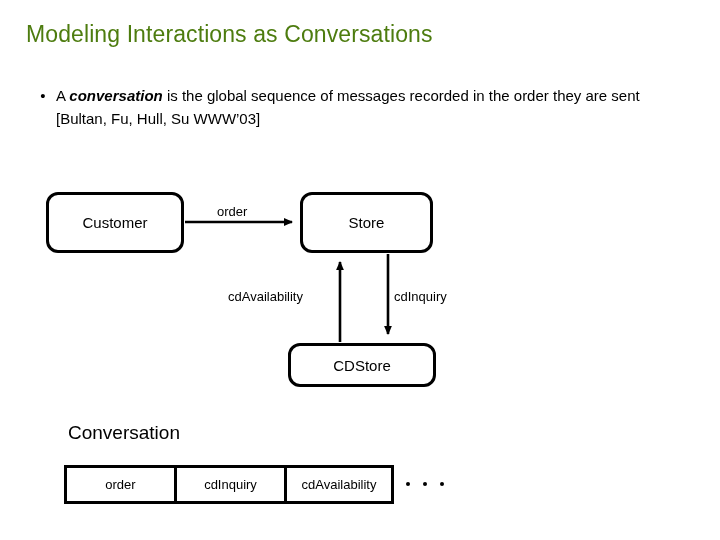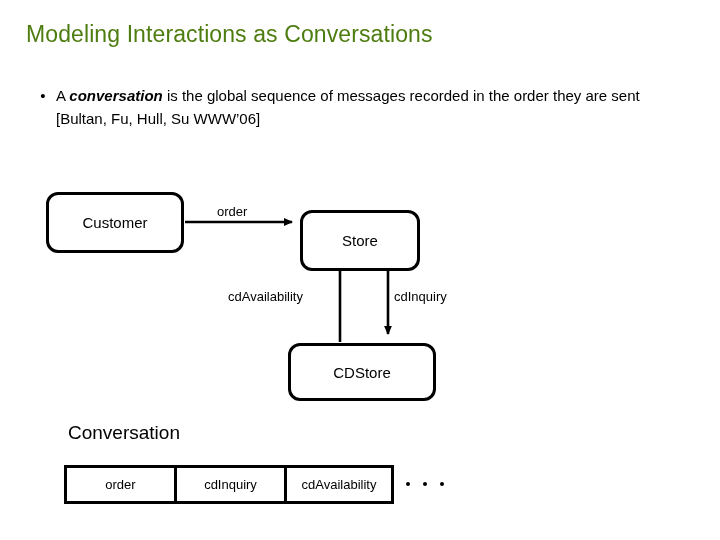--- a/index.html
+++ b/index.html
@@ -73,22 +73,22 @@
     border: 3px solid #000000;
     border-radius: 12px;
     background: #ffffff;
     display: flex;
     align-items: center;
     justify-content: center;
     font-size: 15px;
     pointer-events: auto;
   }
   #node-customer { left: 46px;  top: 192px; width: 138px; height: 61px; }
-  #node-store    { left: 300px; top: 210px; width: 120px; height: 61px; }
-  #node-cdstore  { left: 288px; top: 343px; width: 148px; height: 58px; }
+  #node-store    { left: 300px; top: 192px; width: 133px; height: 61px; }
+  #node-cdstore  { left: 288px; top: 343px; width: 148px; height: 44px; }
 
   #diagram .edge-label {
     position: absolute;
     font-size: 13px;
     line-height: 16px;
     white-space: nowrap;
     pointer-events: auto;
   }
   #label-order         { left: 217px; top: 204px; }
   #label-cdavailability{ left: 228px; top: 289px; }
@@ -148,21 +148,21 @@
   }
 </style>
 </head>
 <body>
 
 <div id="slide-title">Modeling Interactions as Conversations</div>
 
 <div id="bullet-block">
   <div class="bullet-row">
     <span class="bullet-marker">•</span>
-    <span class="bullet-text"><span>A </span><span class="emph">conversation</span><span> is the global sequence of messages recorded in the order they are sent [Bultan, Fu, Hull, Su WWW’06]</span></span>
+    <span class="bullet-text"><span>A </span><span class="emph">conversation</span><span> is the global sequence of messages recorded in the order they are sent [Bultan, Fu, Hull, Su WWW’03]</span></span>
   </div>
 </div>
 
 <div id="diagram">
 
   <svg id="edges" width="720" height="540">
     <defs>
       <marker id="arrowhead" markerWidth="9" markerHeight="9" refX="8" refY="4.5" orient="auto" markerUnits="userSpaceOnUse">
         <path d="M0,0.6 L9,4.5 L0,8.4 z" fill="#000000"></path>
       </marker>

